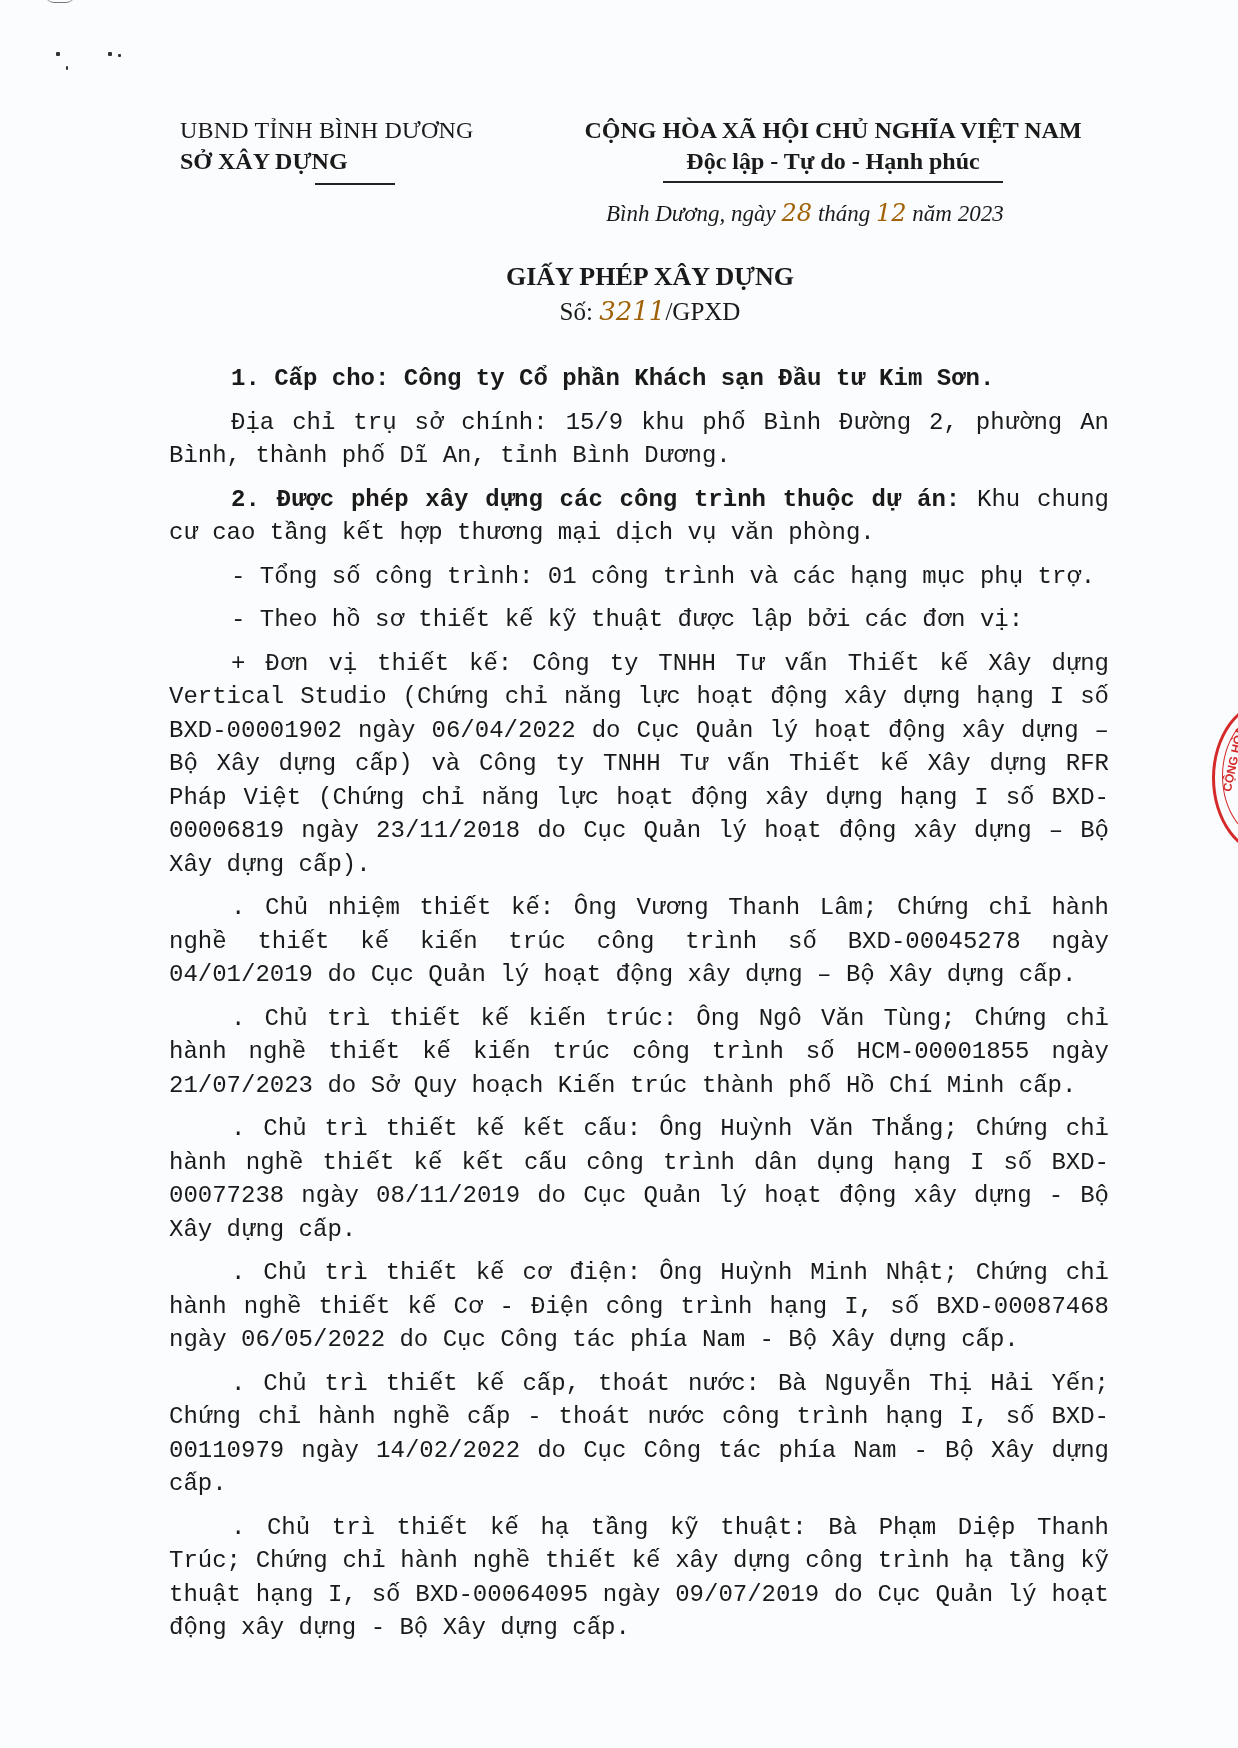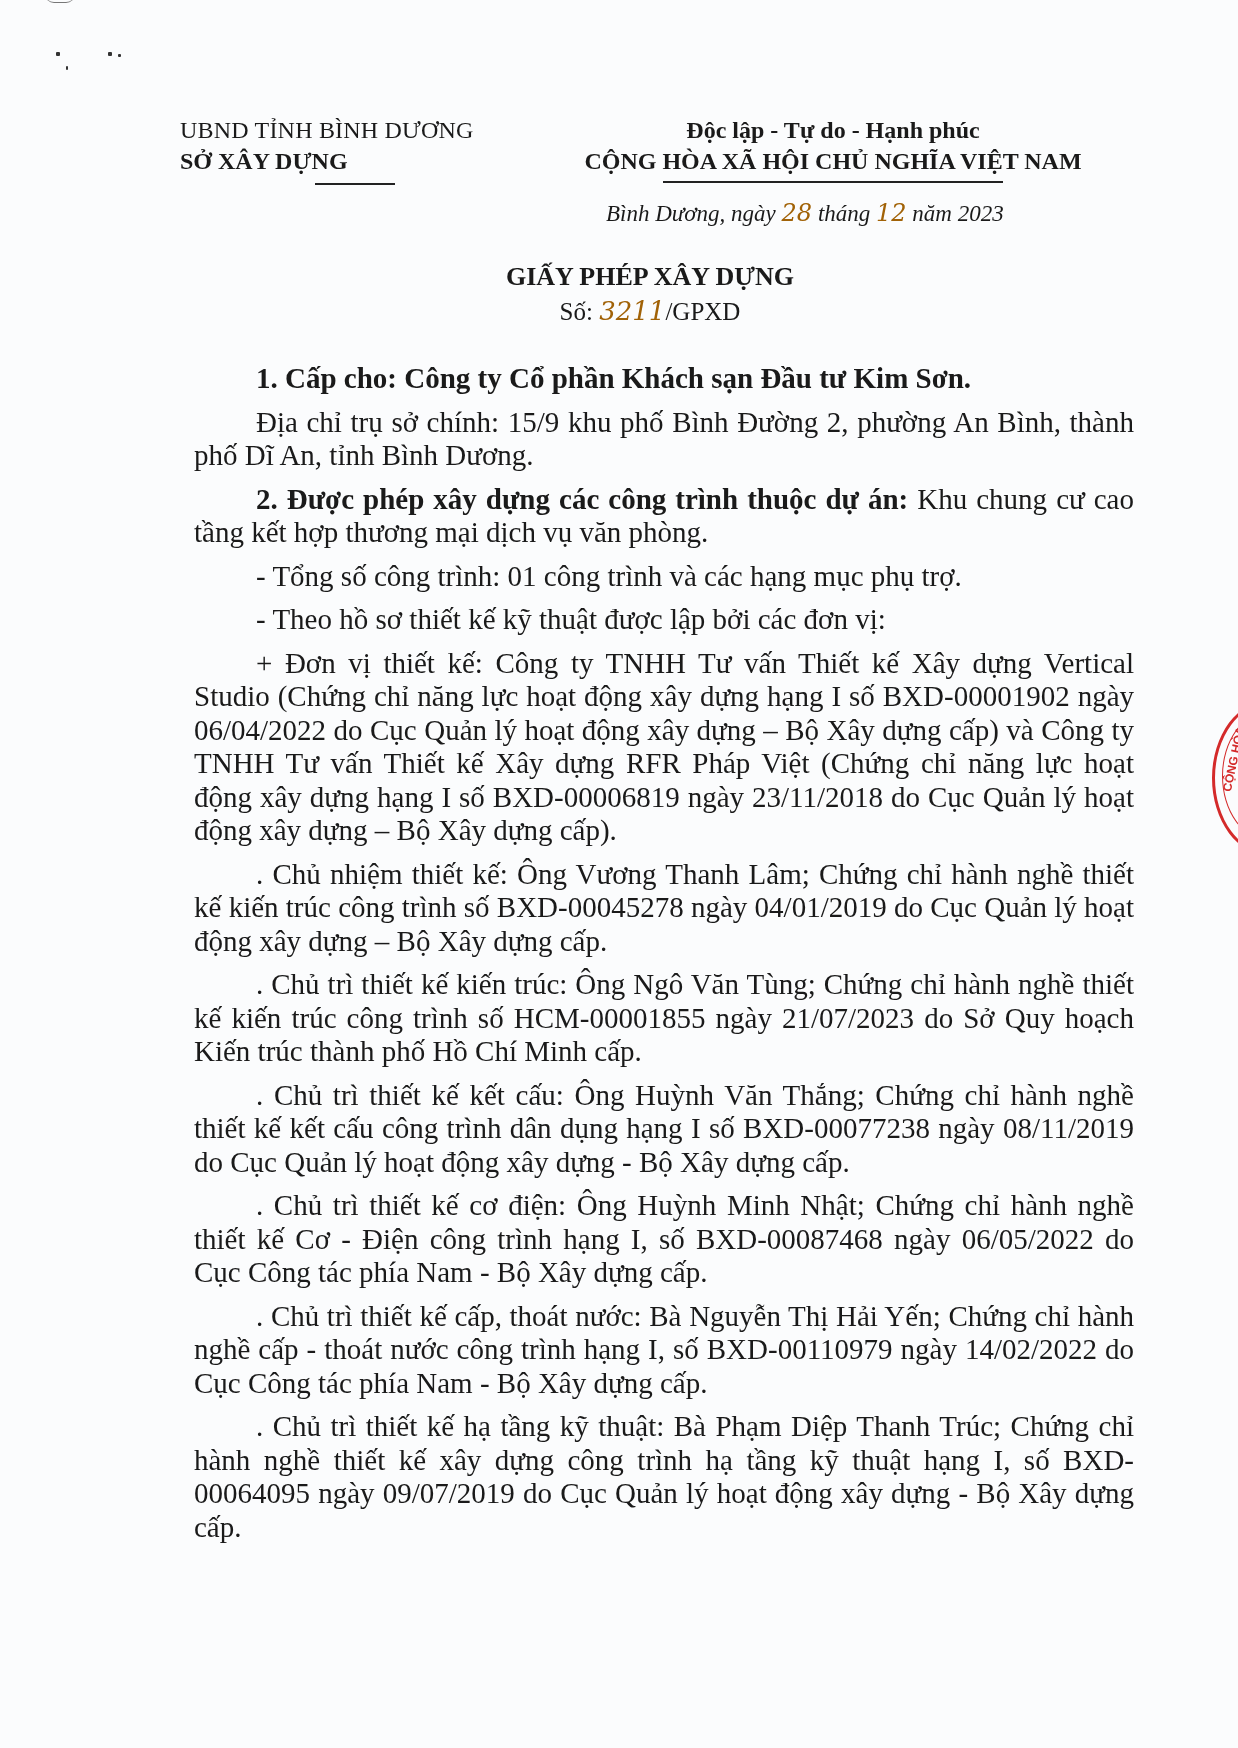--- a/index.html
+++ b/index.html
@@ -11,21 +11,21 @@
   .hdr-left { left:180px; top:115px; width:350px; text-align:left; font-size:24px; line-height:31px; }
   .hdr-left .l1 { letter-spacing:0.2px; }
   .hdr-left .l2 { font-weight:bold; }
   .hdr-left .rule { width:80px; height:2px; background:#222; margin:6px auto 0 auto; }
   .hdr-right { left:548px; top:115px; width:570px; text-align:center; font-size:24px; line-height:31px; font-weight:bold; }
   .hdr-right .rule { width:340px; height:2px; background:#222; margin:4px auto 0 auto; }
   .date { left:606px; top:199px; font-size:23px; font-style:italic; }
   .hand { font-family:"DejaVu Serif", serif; color:#a16207; font-style:italic; font-size:24px; }
   .title { left:0; width:1300px; top:262px; text-align:center; font-size:26px; font-weight:bold; }
   .num { left:0; width:1300px; top:296px; text-align:center; font-size:25px; }
-  .body { left:194px; top:362px; width:940px; font-size:29px; line-height:33.5px; text-align:justify; }
+  .body { left:169px; top:362px; width:940px; font-size:24px; line-height:33.5px; text-align:justify;font-family:Liberation Mono, monospace; }
   .p { margin:0 0 10px 0; }
   .ind { text-indent:62px; }
   .b { font-weight:bold; }
   .stamp { left:1212px; top:700px; width:110px; height:150px; border:3px solid #d42a2a; border-radius:50%; }
   .stamp-inner { left:1222px; top:712px; width:90px; height:126px; border:1.5px solid #d42a2a; border-radius:50%; }
   .stamp-text { left:1220px; top:745px; color:#d42a2a; font-size:12px; font-family:"Liberation Sans", sans-serif; transform:rotate(-78deg); transform-origin:left top; white-space:nowrap; font-weight:bold; }
   .speck { width:4px; height:4px; background:#333; border-radius:1px; }
   .corner-arc { left:45px; top:-6px; width:30px; height:8px; border-bottom:1.5px solid #777; border-radius:0 0 30px 30px; }
 </style>
 </head>
@@ -37,22 +37,22 @@
 <div class="abs speck" style="left:118px;top:54px;width:3px;height:3px;"></div>
 <div class="abs speck" style="left:66px;top:66px;width:2px;height:4px;"></div>
 
 <div class="abs hdr-left">
   <div class="l1">UBND TỈNH BÌNH DƯƠNG</div>
   <div class="l2">SỞ XÂY DỰNG</div>
   <div class="rule"></div>
 </div>
 
 <div class="abs hdr-right">
+  <div>CỘNG HÒA XÃ HỘI CHỦ NGHĨA VIỆT NAM</div>
   <div>Độc lập - Tự do - Hạnh phúc</div>
-  <div>CỘNG HÒA XÃ HỘI CHỦ NGHĨA VIỆT NAM</div>
   <div class="rule"></div>
 </div>
 
 <div class="abs date">
   <span>Bình Dương, ngày</span>
   <span class="hand">28</span>
   <span>tháng</span>
   <span class="hand">12</span>
   <span>năm 2023</span>
 </div>

